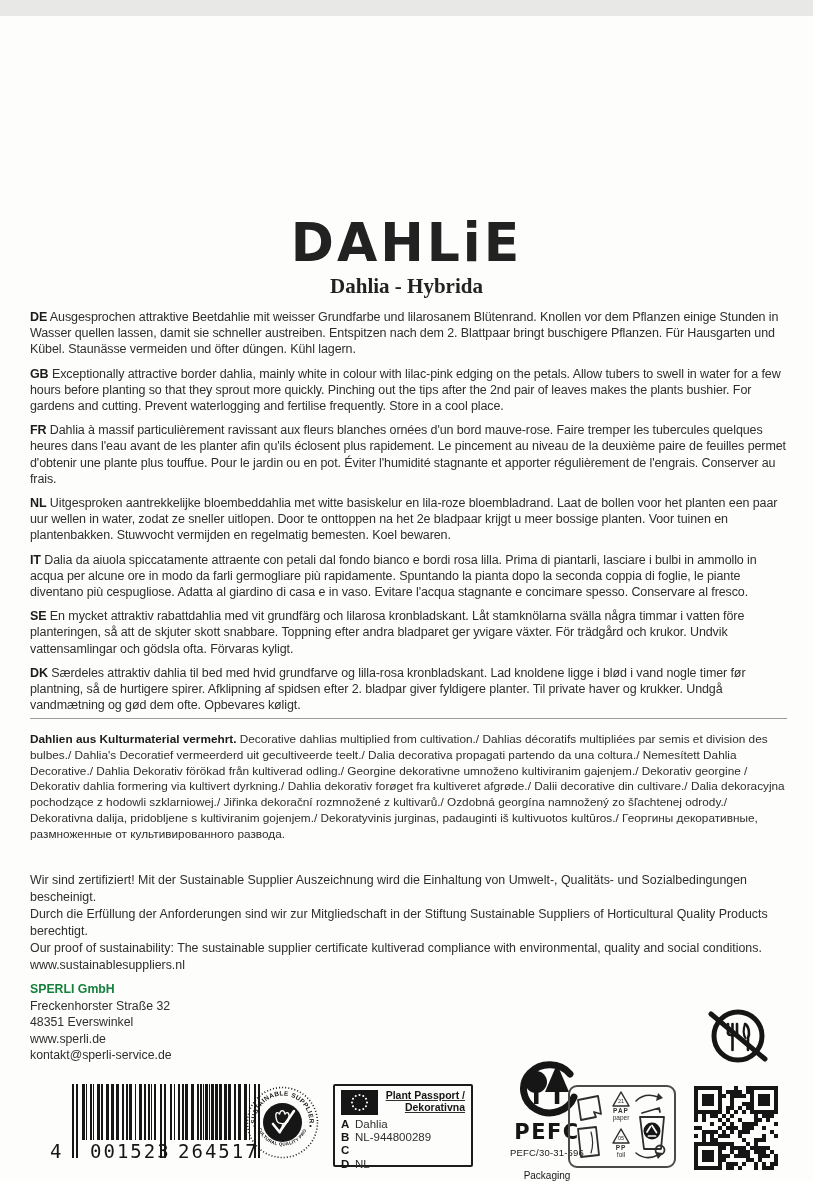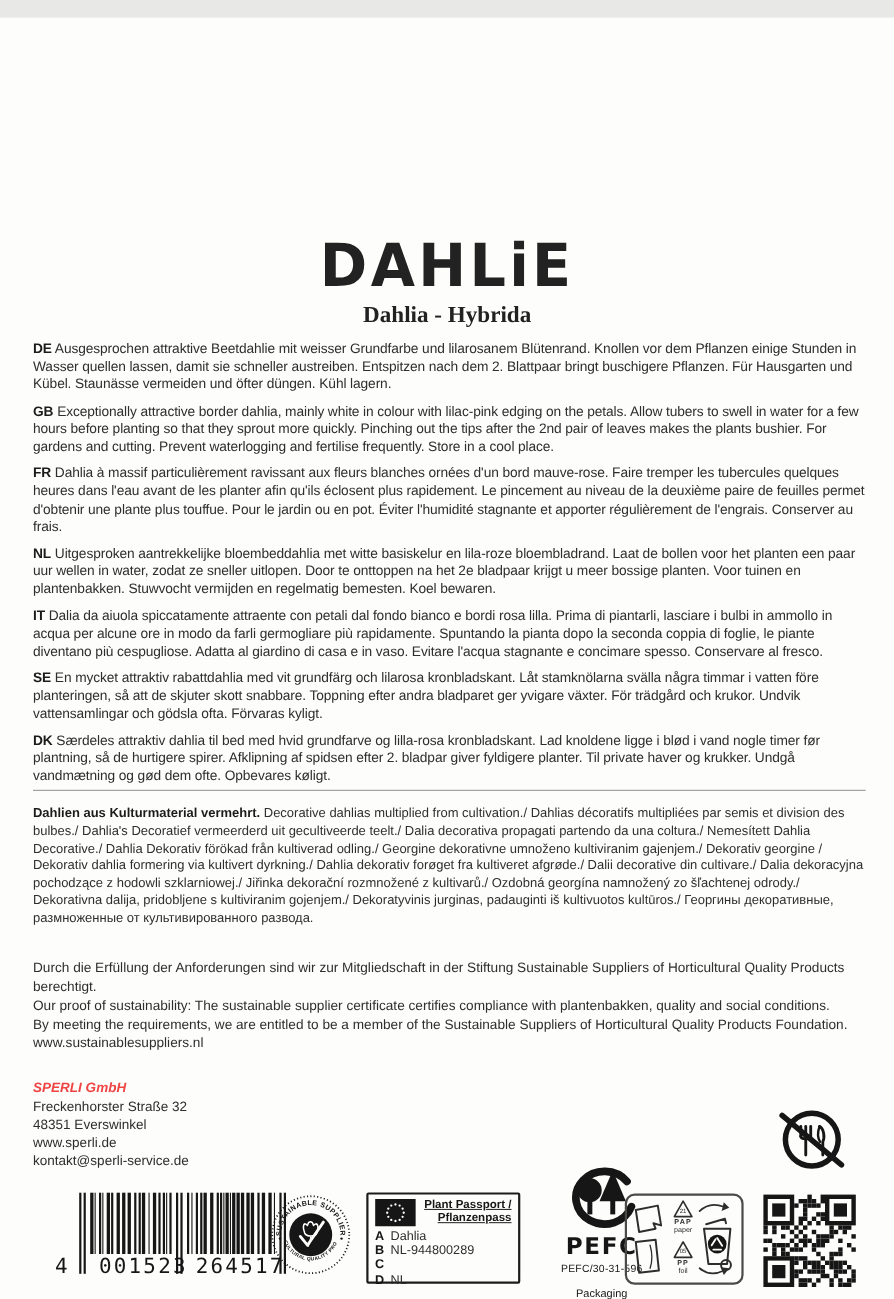--- a/index.html
+++ b/index.html
@@ -11,21 +11,21 @@
   .subtitle{position:absolute;top:258px;left:0;width:813px;text-align:center;
             font-family:"Liberation Serif",serif;font-weight:700;font-size:21px;color:#222;}
   .descs{position:absolute;top:293px;left:30px;width:757px;}
   .desc{font-size:12.5px;line-height:16.2px;letter-spacing:-0.1px;margin:0 0 8px 0;text-align:left;}
   .desc b{color:#1b1b1b;}
   .divider{position:absolute;top:702px;left:30px;width:757px;height:0;border-top:1px solid #9a9a98;}
   .propagation{position:absolute;top:716px;left:30px;width:757px;font-size:11.8px;line-height:15.8px;}
   .propagation b{color:#1b1b1b;}
   .cert{position:absolute;top:856px;left:30px;width:757px;font-size:12.4px;line-height:17px;}
   .addr{position:absolute;top:965px;left:30px;width:300px;font-size:12.3px;line-height:16.5px;}
-  .addr .co{font-weight:700;color:#ef4444;font-style:italic;}
+  .addr .co{font-weight:700;color:#15803d;}
   .content-bar{position:absolute;top:1041px;left:38px;background:#151515;color:#fff;
                font-family:"Liberation Serif",serif;font-weight:700;font-size:16.5px;
                padding:2px 10px 4px 10px;letter-spacing:0.3px;}
   .barcode{position:absolute;top:1068px;left:50px;width:216px;height:88px;}
   .barcode svg{position:absolute;left:16px;top:0;fill:#161616;}
   .bc-num{position:absolute;font-family:"DejaVu Sans Mono",monospace;font-size:19px;color:#161616;letter-spacing:2px;}
   .bc-lead{left:0px;top:56px;}
   .bc-g1{left:40px;top:56px;}
   .bc-g2{left:128px;top:56px;}
   .stamp{position:absolute;top:1069px;left:245px;width:75px;height:75px;}
@@ -62,23 +62,23 @@
     <p class="desc"><b>IT</b> <span>Dalia da aiuola spiccatamente attraente con petali dal fondo bianco e bordi rosa lilla. Prima di piantarli, lasciare i bulbi  in ammollo in acqua per alcune ore in modo da farli germogliare più rapidamente. Spuntando la pianta dopo la seconda coppia di foglie, le piante diventano più cespugliose. Adatta al giardino di casa e in vaso. Evitare l'acqua stagnante e concimare spesso. Conservare al fresco.</span></p>
     <p class="desc"><b>SE</b> <span>En mycket attraktiv rabattdahlia med vit grundfärg och lilarosa kronbladskant. Låt stamknölarna svälla några timmar i vatten före planteringen, så att de skjuter skott snabbare. Toppning efter andra bladparet ger yvigare växter. För trädgård och krukor. Undvik vattensamlingar och gödsla ofta. Förvaras kyligt.</span></p>
     <p class="desc"><b>DK</b> <span>Særdeles attraktiv dahlia til bed med hvid grundfarve og lilla-rosa kronbladskant. Lad knoldene ligge i blød i vand nogle timer før plantning, så de hurtigere spirer.  Afklipning af spidsen efter 2. bladpar giver fyldigere planter. Til private haver og krukker. Undgå vandmætning og gød dem ofte. Opbevares køligt.</span></p>
   </div>
 
   <div class="divider"></div>
 
   <div class="propagation"><b>Dahlien aus Kulturmaterial vermehrt.</b><span> Decorative dahlias multiplied from cultivation./ Dahlias décoratifs multipliées par semis et division des bulbes./ Dahlia's Decoratief vermeerderd uit gecultiveerde teelt./ Dalia decorativa propagati partendo da una coltura./ Nemesített Dahlia Decorative./ Dahlia Dekorativ förökad från kultiverad odling./ Georgine dekorativne umnoženo kultiviranim gajenjem./ Dekorativ georgine / Dekorativ dahlia formering via kultivert dyrkning./ Dahlia dekorativ forøget fra kultiveret afgrøde./ Dalii decorative din cultivare./ Dalia dekoracyjna pochodzące z hodowli szklarniowej./ Jiřinka dekorační rozmnožené z kultivarů./ Ozdobná georgína namnožený zo šľachtenej odrody./ Dekorativna dalija, pridobljene s kultiviranim gojenjem./ Dekoratyvinis jurginas, padauginti iš kultivuotos kultūros./ Георгины декоративные, размноженные от культивированного развода.</span></div>
 
   <div class="cert">
+    <div>Wir sind zertifiziert! Mit der Sustainable Supplier Auszeichnung wird die Einhaltung von Umwelt-, Qualitäts- und Sozialbedingungen bescheinigt.</div>
     <div>Durch die Erfüllung der Anforderungen sind wir zur Mitgliedschaft in der Stiftung Sustainable Suppliers of Horticultural Quality Products berechtigt.</div>
-    <div>Our proof of sustainability: The sustainable supplier certificate certifies compliance with plantenbakken, quality and social conditions.</div>
-    <div>By meeting the requirements, we are entitled to be a member of the Sustainable Suppliers of Horticultural Quality Products Foundation.</div>
+    <div>Our proof of sustainability: The sustainable supplier certificate kultiverad compliance with environmental, quality and social conditions.</div>
     <div>www.sustainablesuppliers.nl</div>
   </div>
 
   <div class="addr">
     <div class="co">SPERLI GmbH</div>
     <div>Freckenhorster Straße 32</div>
     <div>48351 Everswinkel</div>
     <div>www.sperli.de</div>
     <div>kontakt@sperli-service.de</div>
   </div>
@@ -174,21 +174,21 @@
           <circle cx="18.5" cy="20.0" r="1.05"></circle>
             <circle cx="14.7" cy="19.0" r="1.05"></circle>
           <circle cx="12.0" cy="16.2" r="1.05"></circle>
             <circle cx="11.0" cy="12.5" r="1.05"></circle>
           <circle cx="12.0" cy="8.8" r="1.05"></circle>
             <circle cx="14.7" cy="6.0" r="1.05"></circle>
         </g>
       </svg>
       <div class="pp-title">
         <div>Plant Passport /</div>
-        <div>Pflanzenpass</div>
+        <div>Dekorativna</div>
       </div>
     </div>
     <div class="pp-rows">
       <div class="pp-row">
           <span class="pp-key">A</span>
           <span>Dahlia</span>
         </div>
       <div class="pp-row">
           <span class="pp-key">B</span>
           <span>NL-944800289</span>

